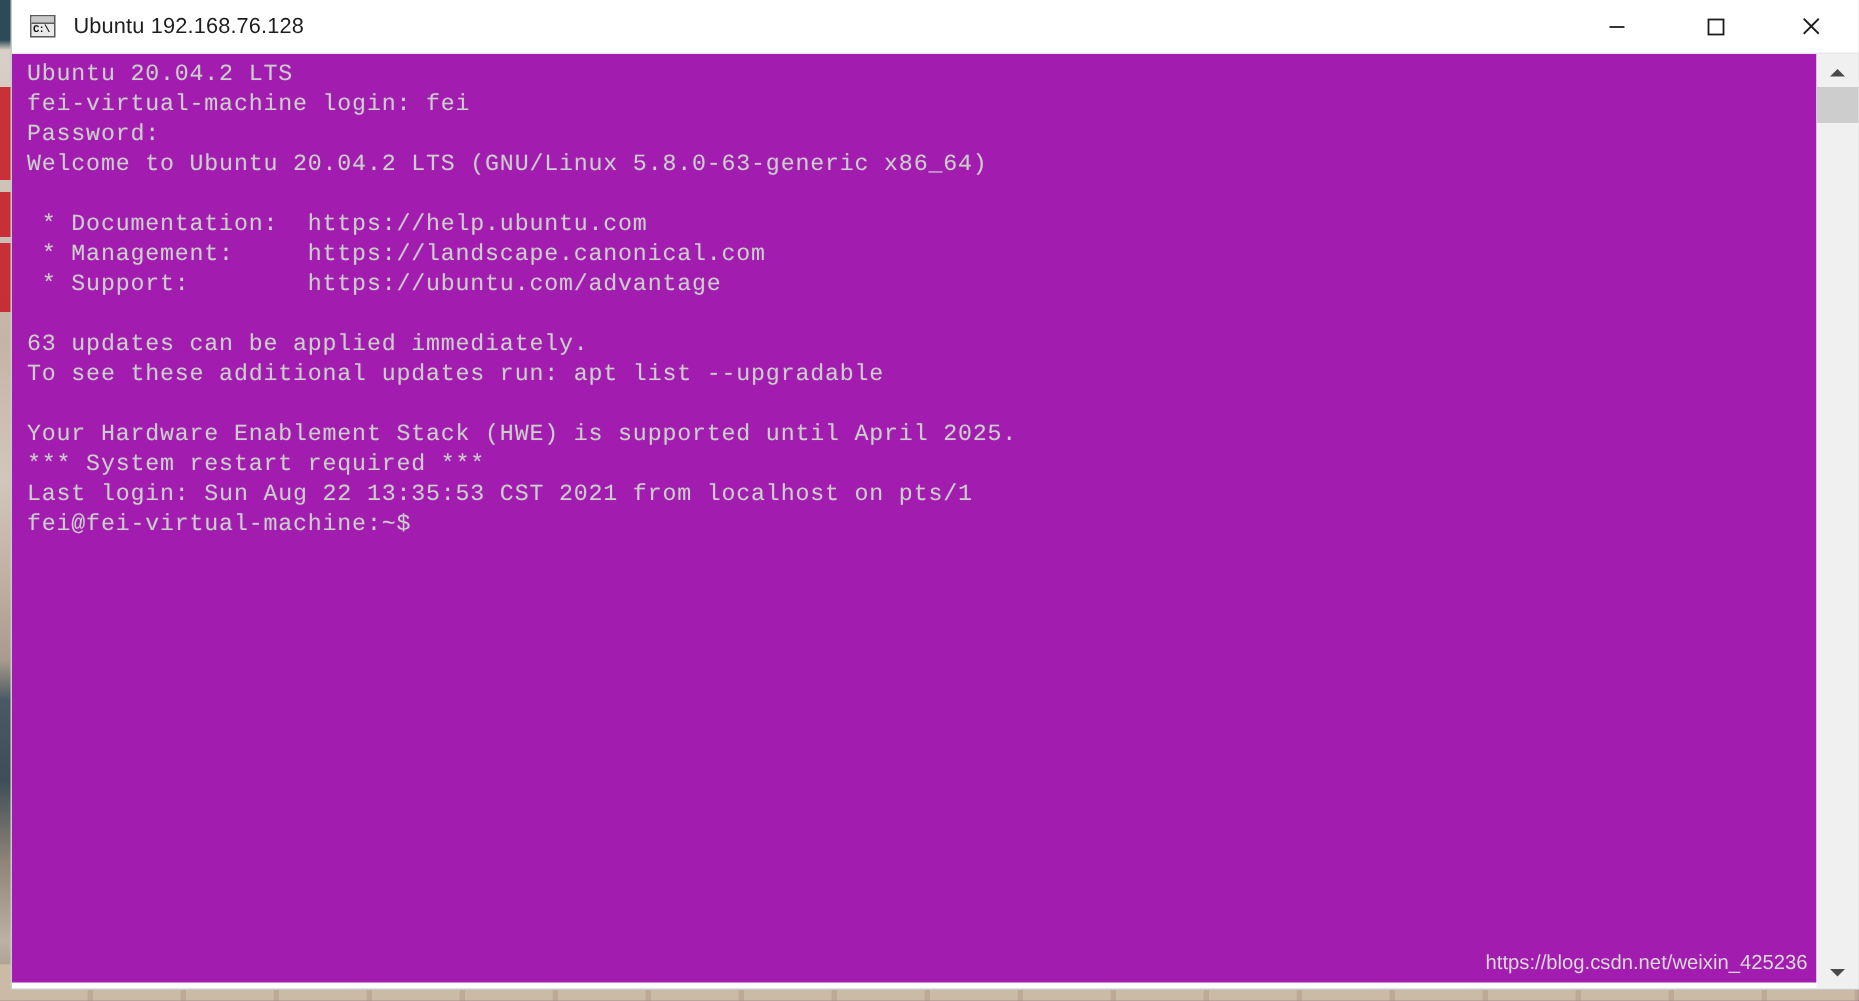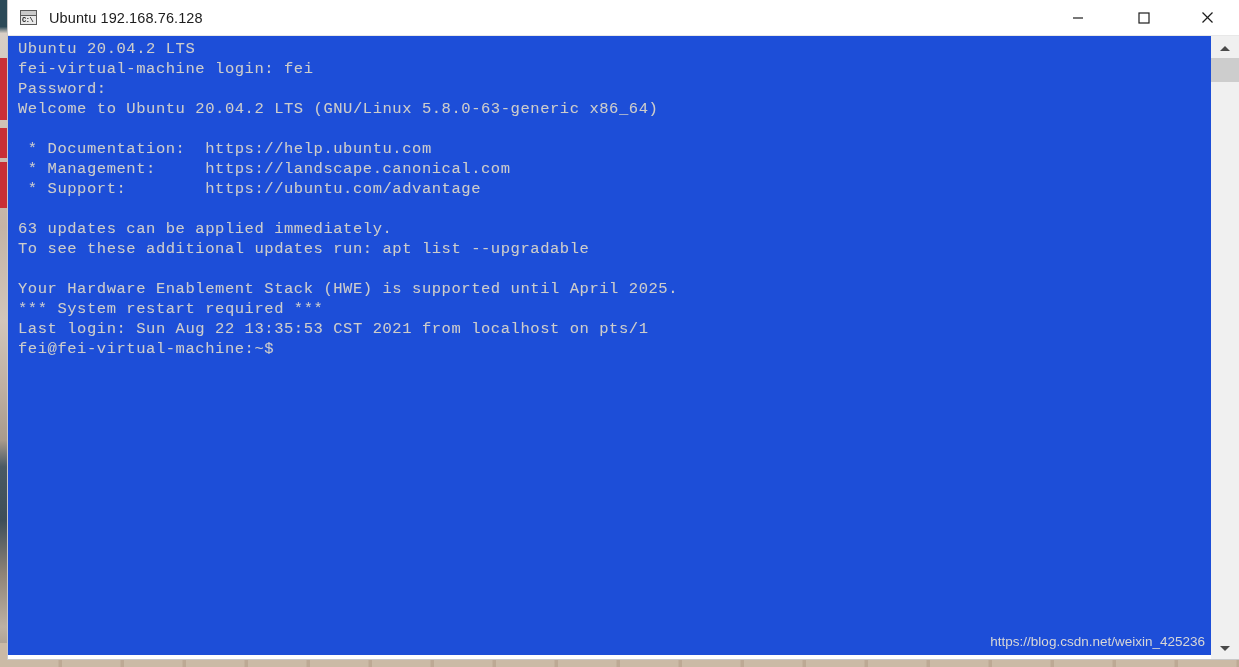--- a/index.html
+++ b/index.html
@@ -128,21 +128,21 @@
   #btn-close    { right: 9px;  }
   .win-btn svg { display: block; }
 
   
   #terminal {
     position: absolute;
     left: 0;
     top: 36px;
     width: 1203px;
     height: 619px;
-    background: #1d4ed8;
+    background: #a21caf;
     overflow: hidden;
   }
   #terminal-text {
     position: absolute;
     left: 10px;
     top: 3px;
     font-family: "Liberation Mono", "DejaVu Sans Mono", monospace;
     font-size: 15.5px;
     line-height: 20px;
     color: #cccccc;

